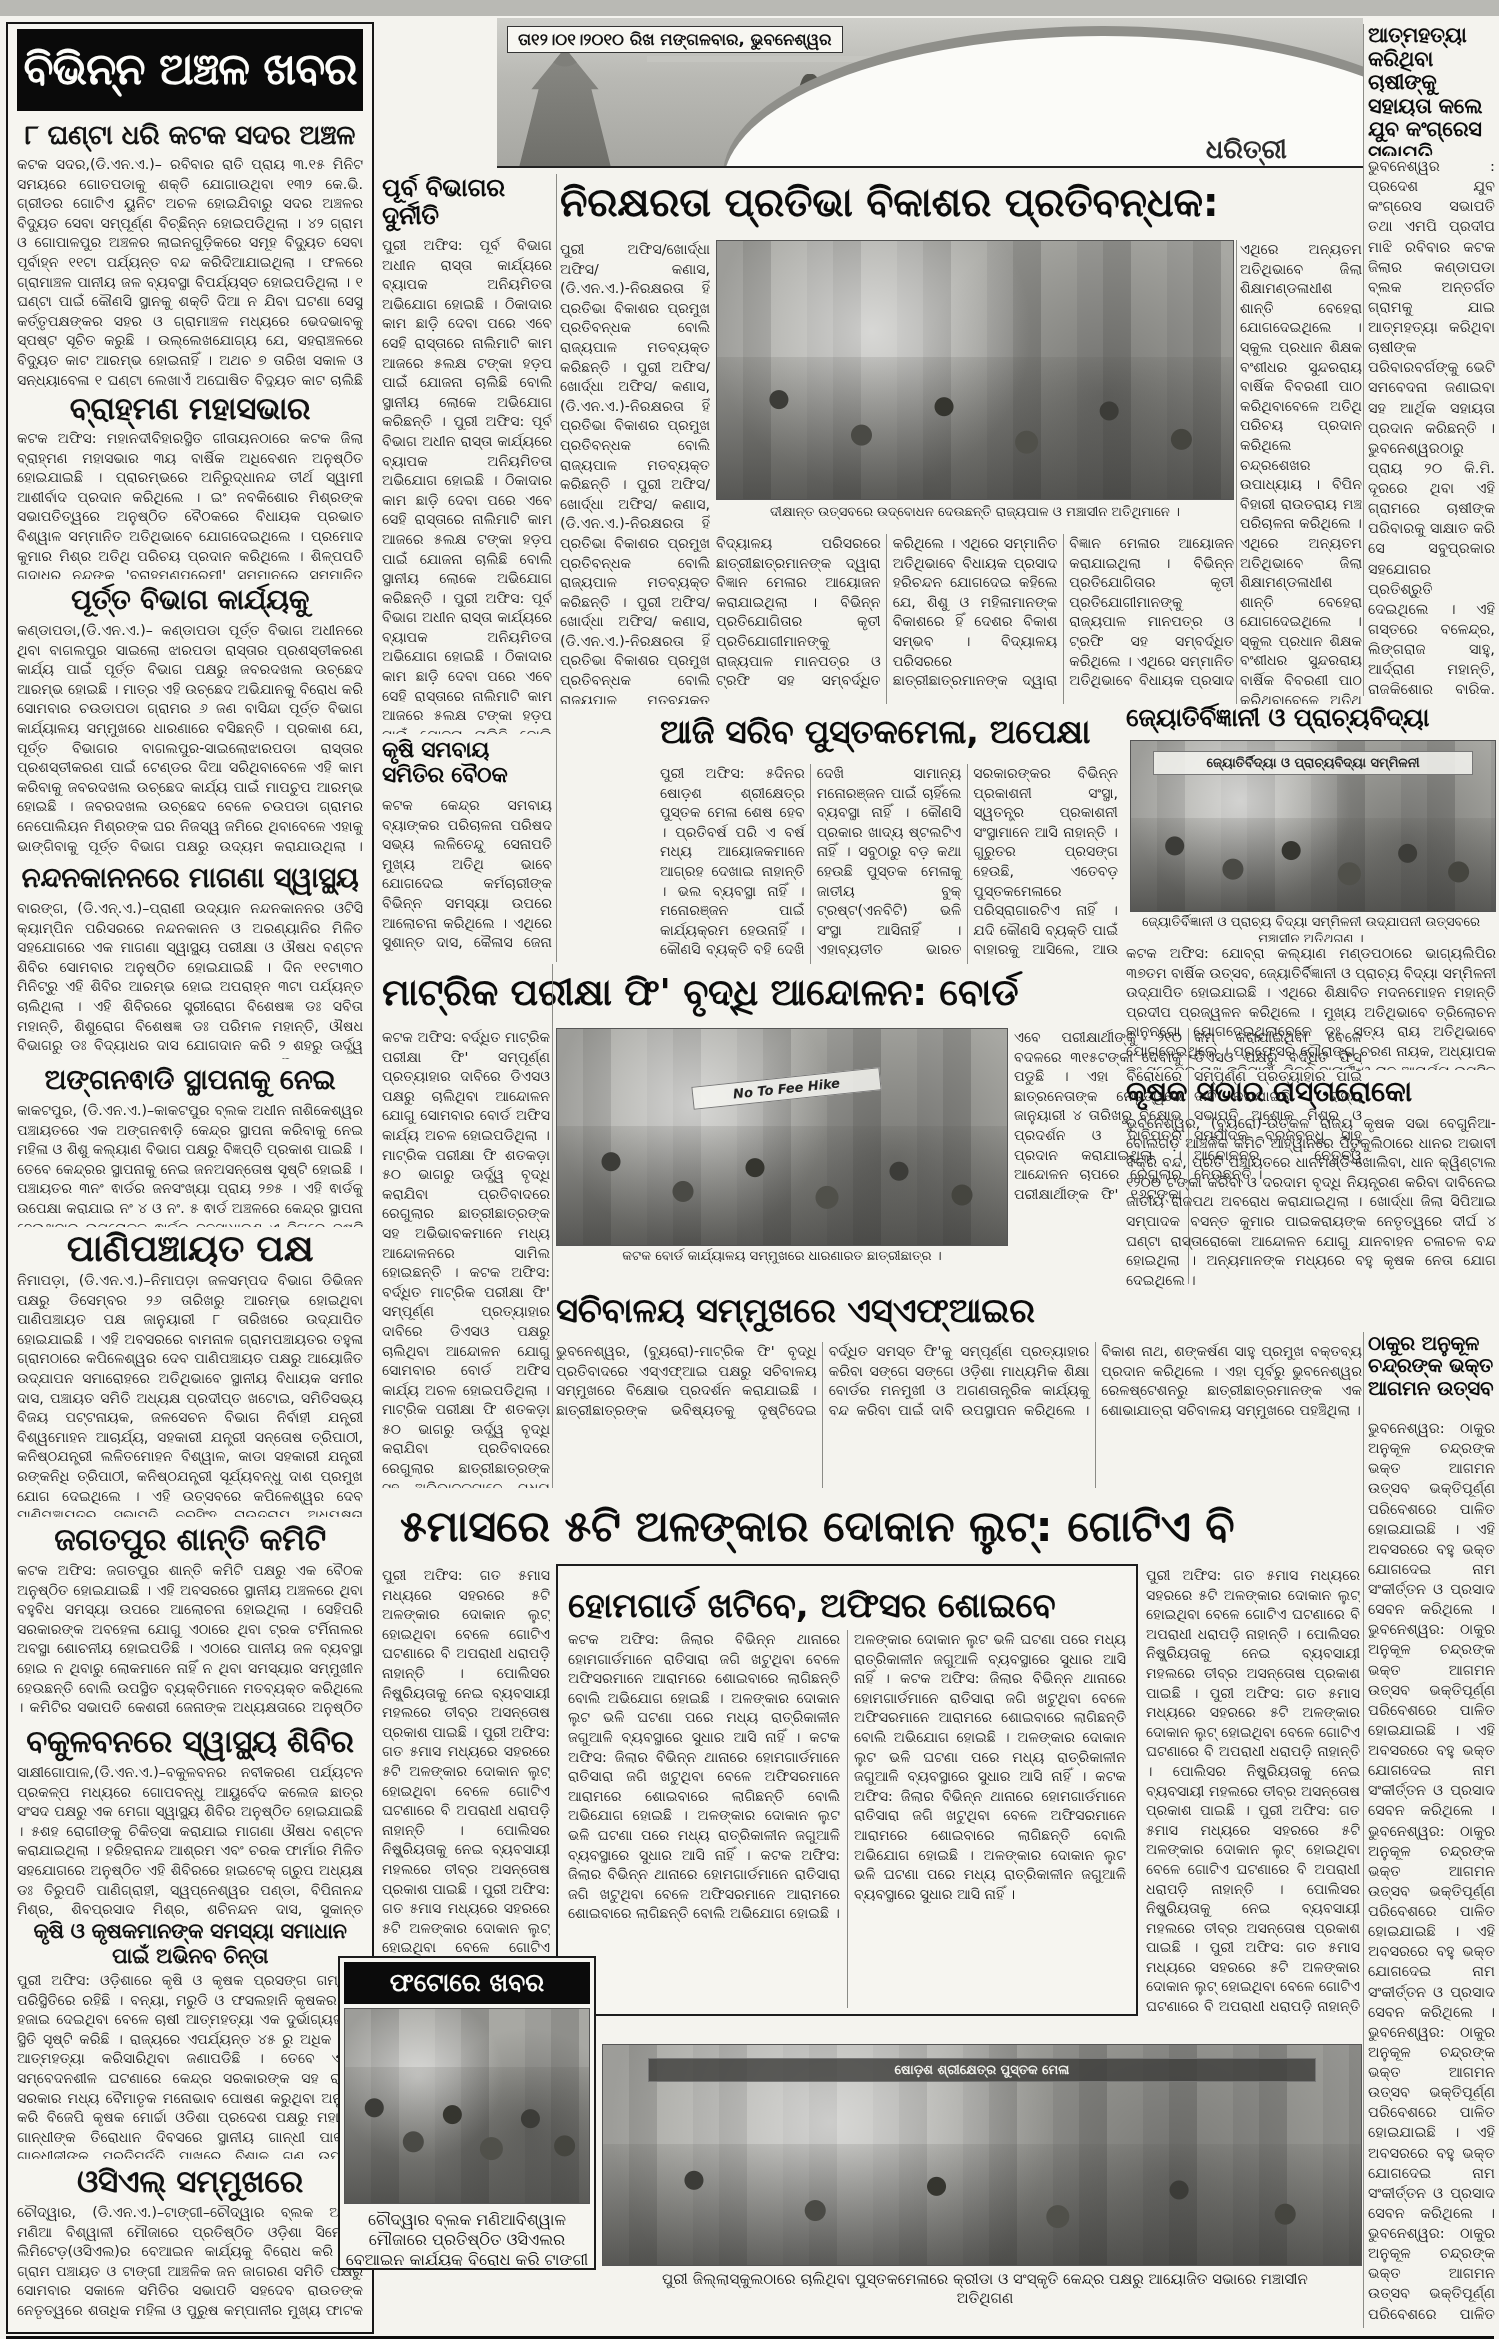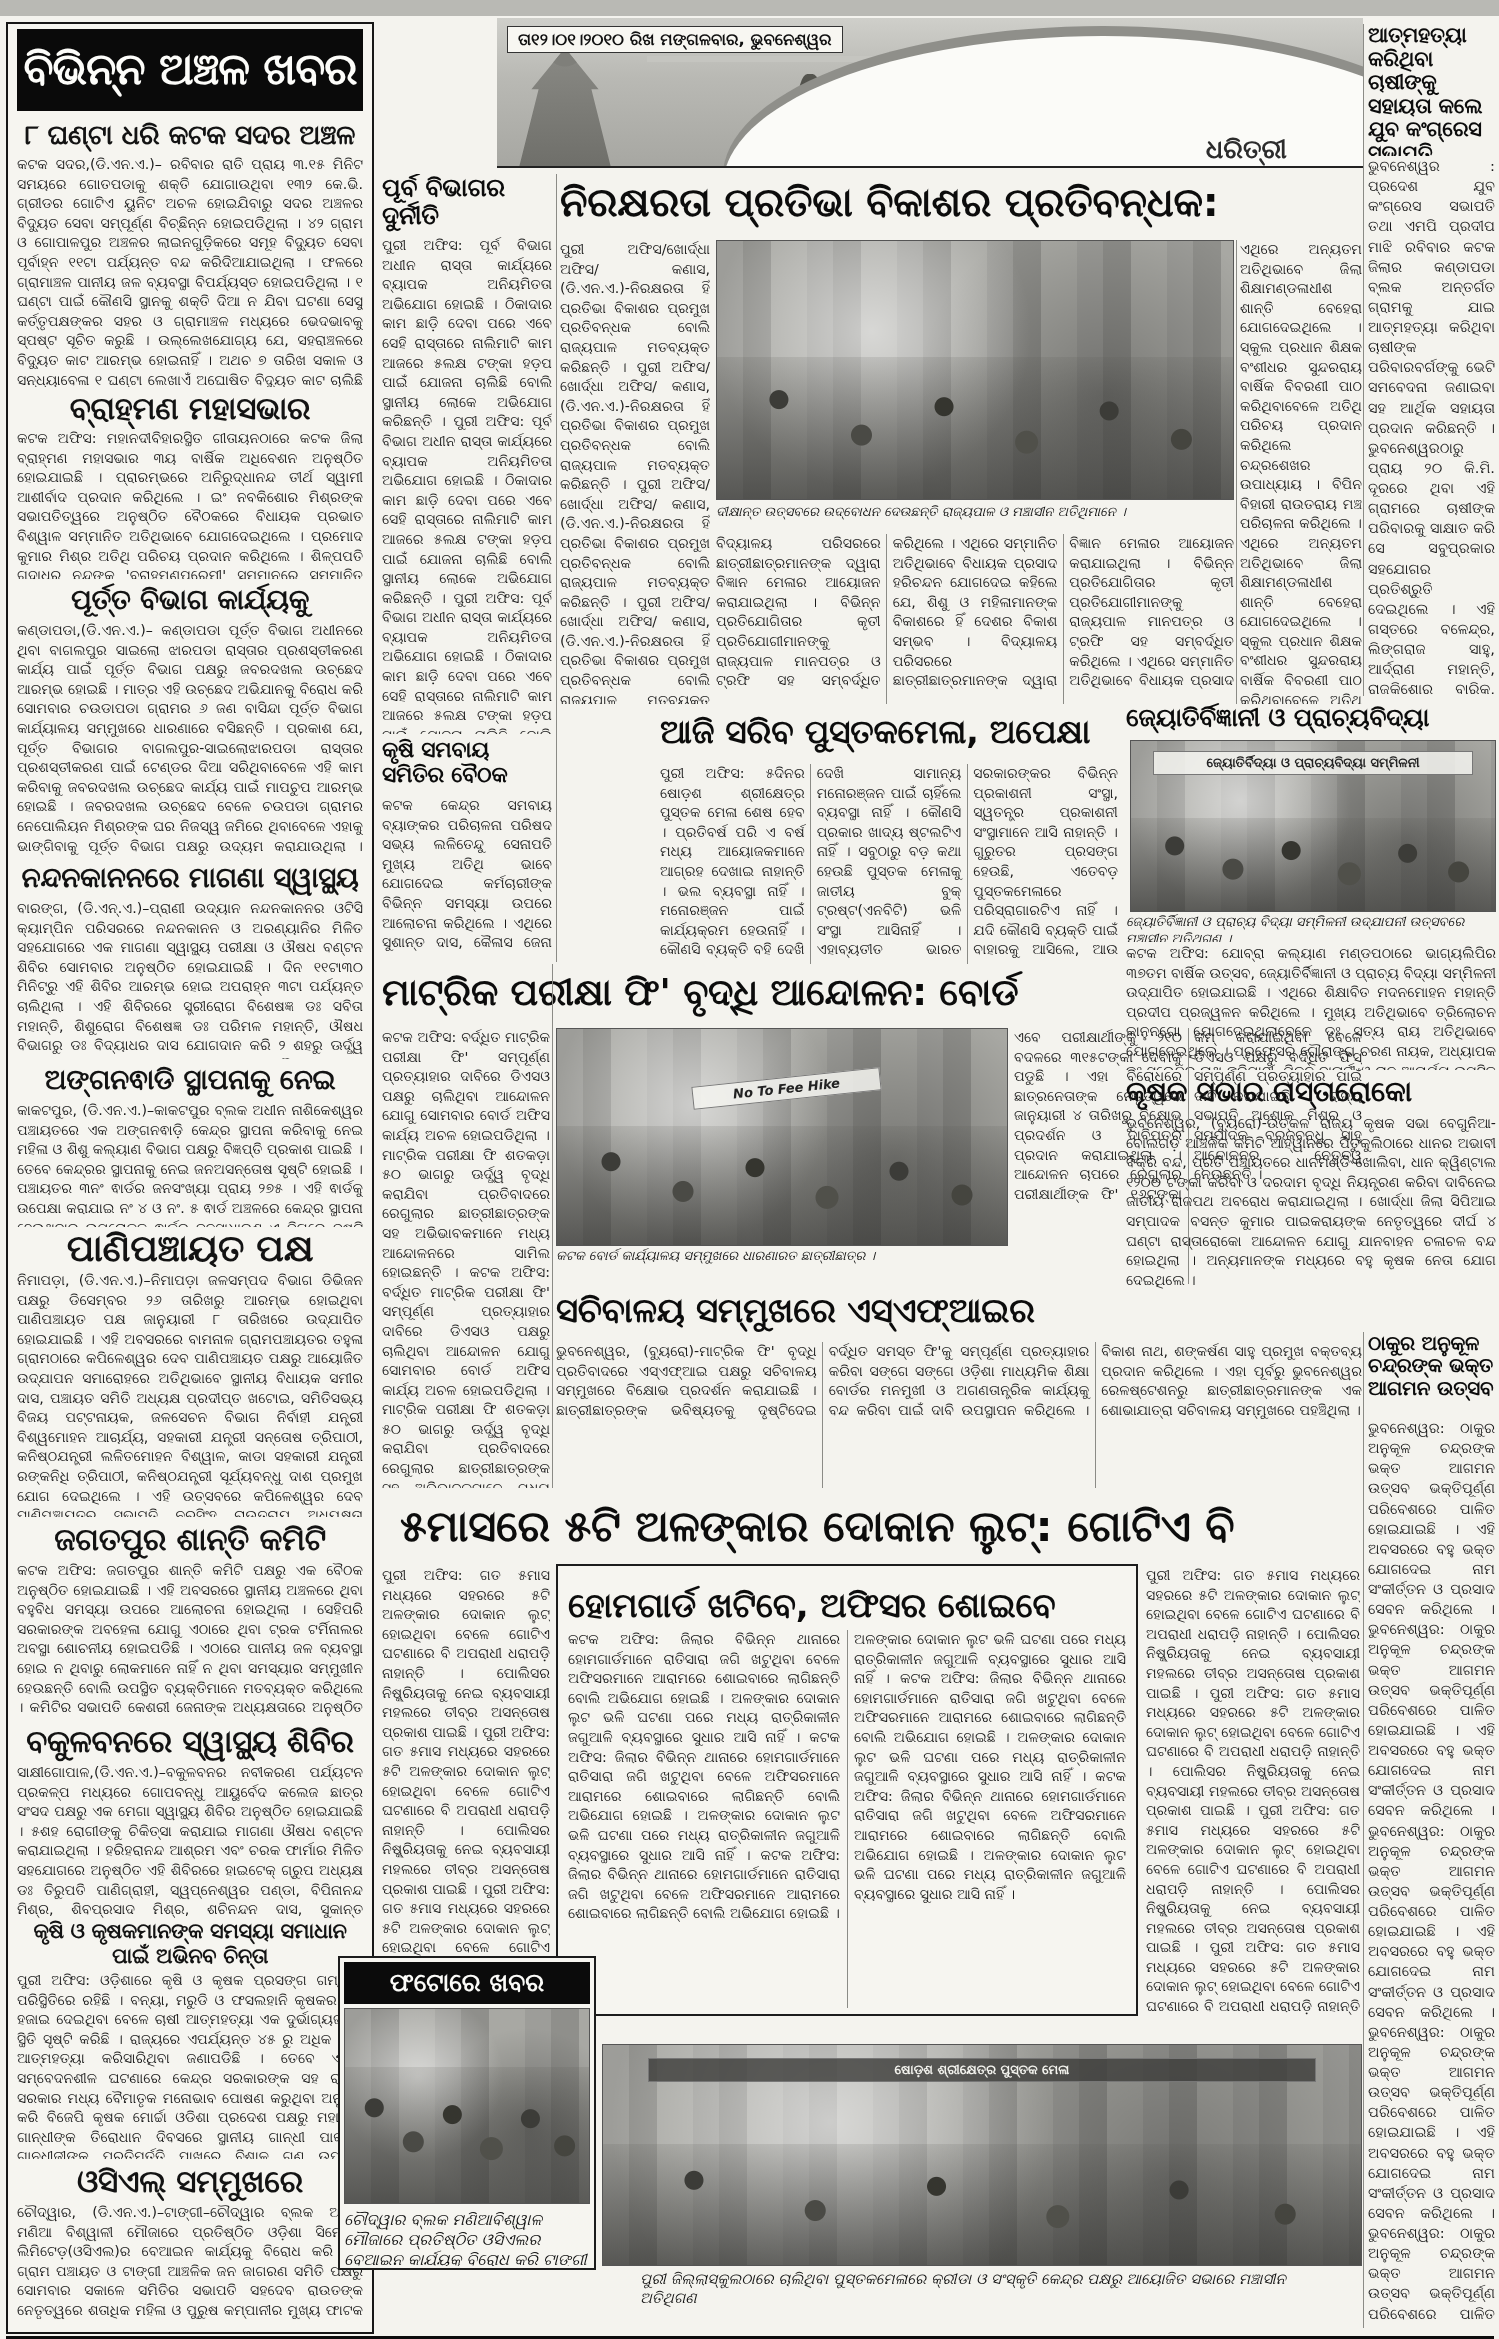--- a/index.html
+++ b/index.html
@@ -5,21 +5,21 @@
   * { margin:0; padding:0; box-sizing:border-box; }
   html,body { background:#b9b9b4; }
   #page {
     position:relative; width:1499px; height:2339px; margin:16px auto;
     background:#f4f3ee; color:#131313;
     font-family:"DejaVu Sans", sans-serif; overflow:hidden;
   }
   .abs { position:absolute; }
   .bt { font-size:14.2px; line-height:1.38; text-align:justify; overflow:hidden; color:#1b1b1b; }
   .hl { font-weight:bold; color:#0c0c0c; text-align:left; overflow:hidden; letter-spacing:-.3px; line-height:1.12; }
-  .cap { font-size:13.2px; text-align:left; overflow:hidden; line-height:1.25; color:#111;font-style:italic; }
+  .cap { font-size:13.2px; text-align:center; overflow:hidden; line-height:1.25; color:#111; }
   .photo {
     position:absolute; overflow:hidden; border:1px solid #555;
     background:
       radial-gradient(circle at 30% 35%, rgba(255,255,255,.55), rgba(255,255,255,0) 40%),
       radial-gradient(circle at 75% 60%, rgba(0,0,0,.28), rgba(0,0,0,0) 45%),
       repeating-linear-gradient(90deg, #9d9d99 0 26px, #8f8f8b 26px 54px, #a8a8a3 54px 90px),
       linear-gradient(180deg,#c2c2bd 0%, #8e8e89 55%, #6f6f6a 100%);
   }
   .photo .pbanner {
     position:absolute; left:6%; top:6%; width:88%; padding:3px 0;

